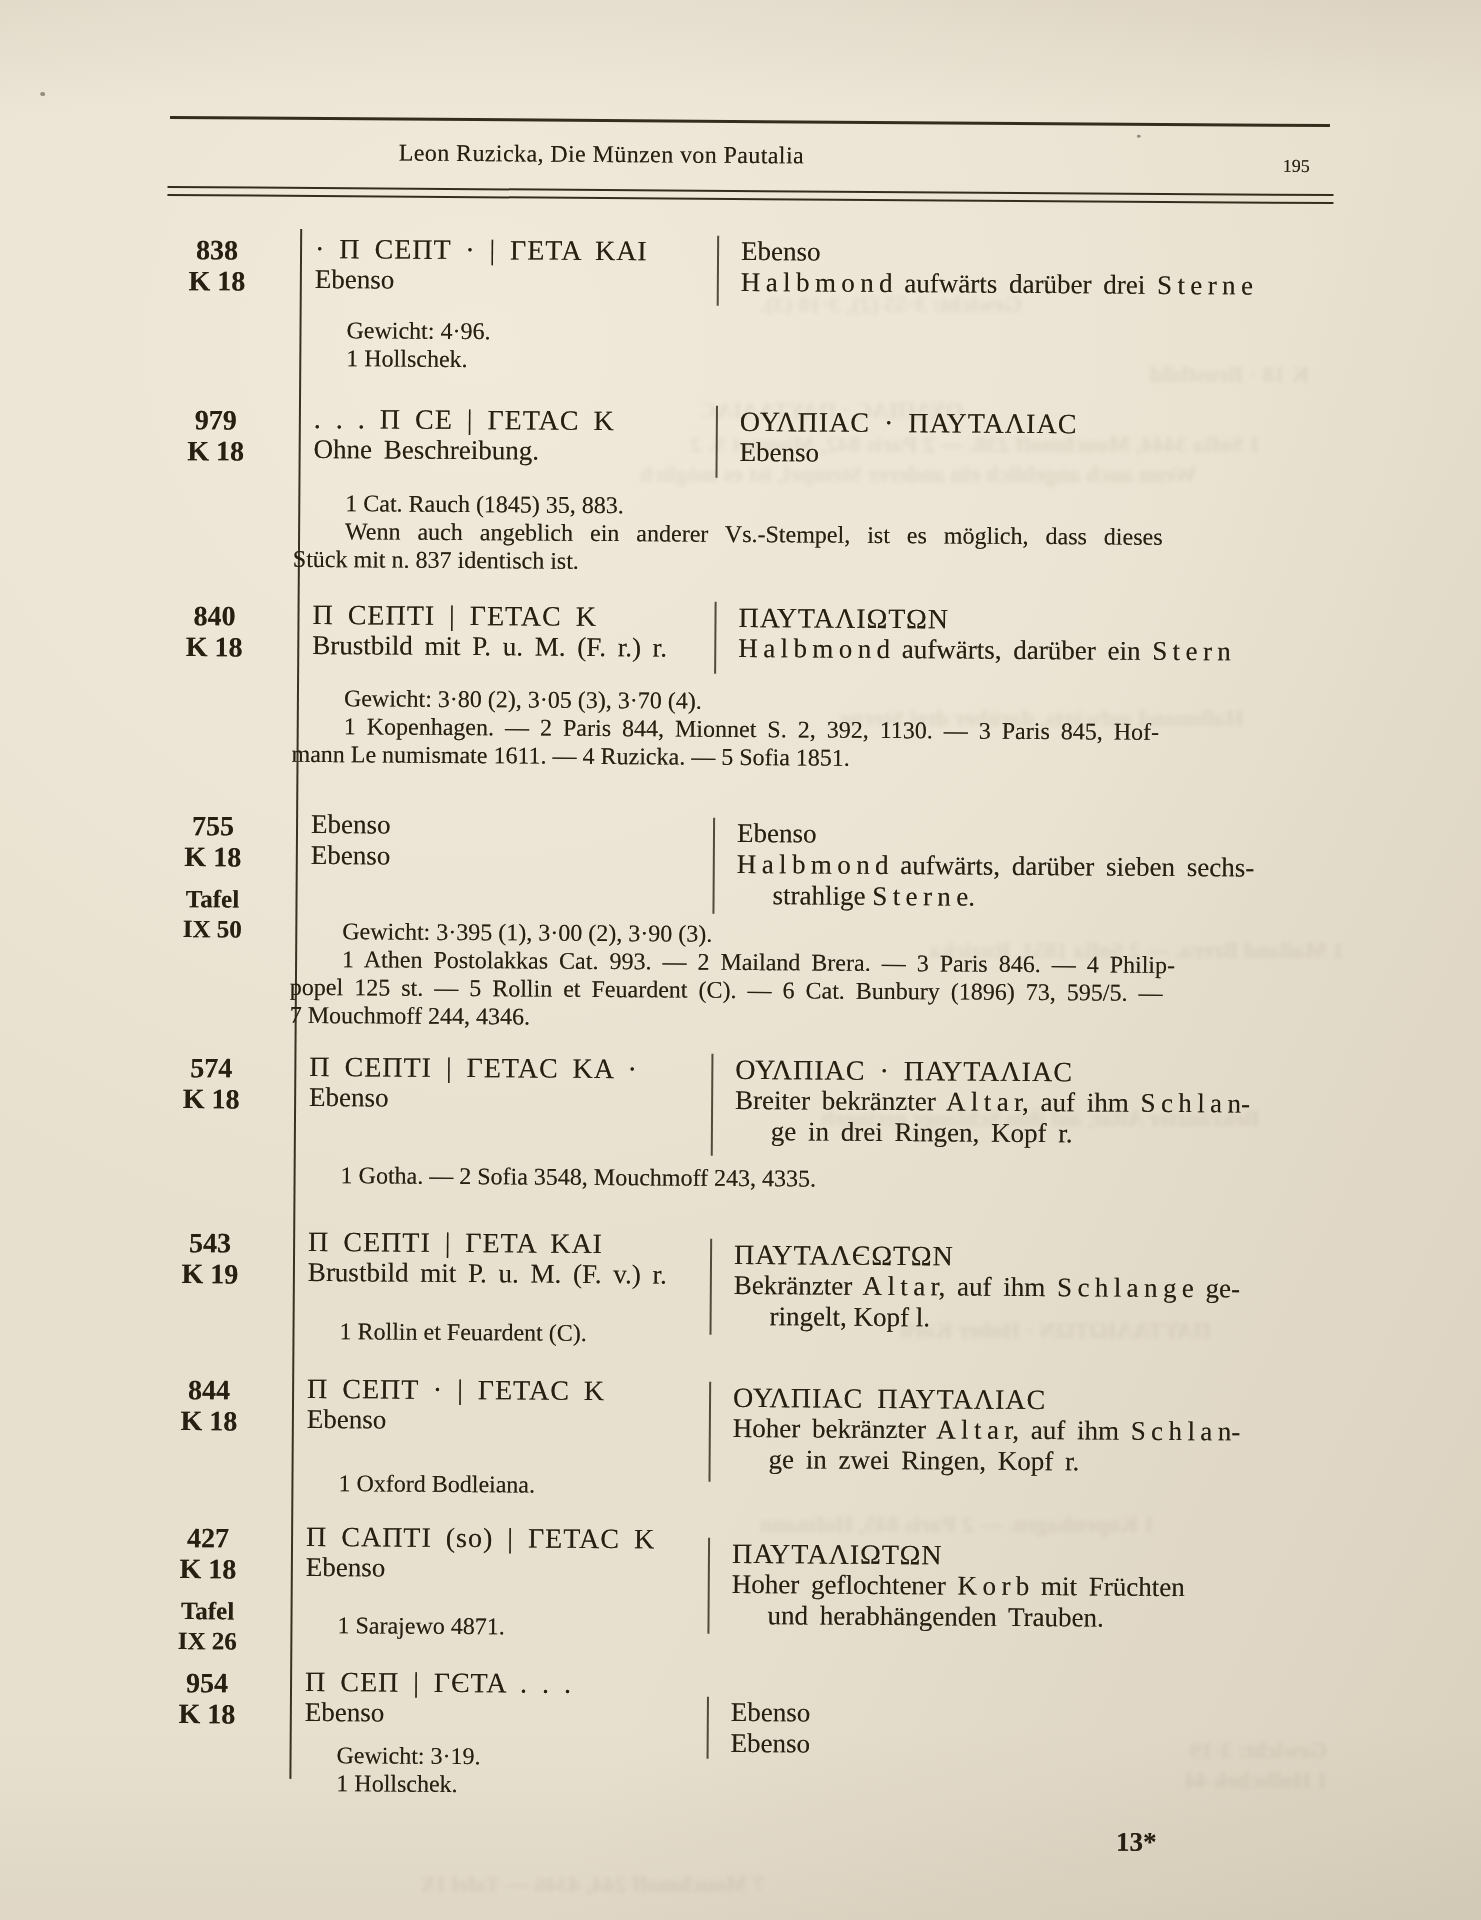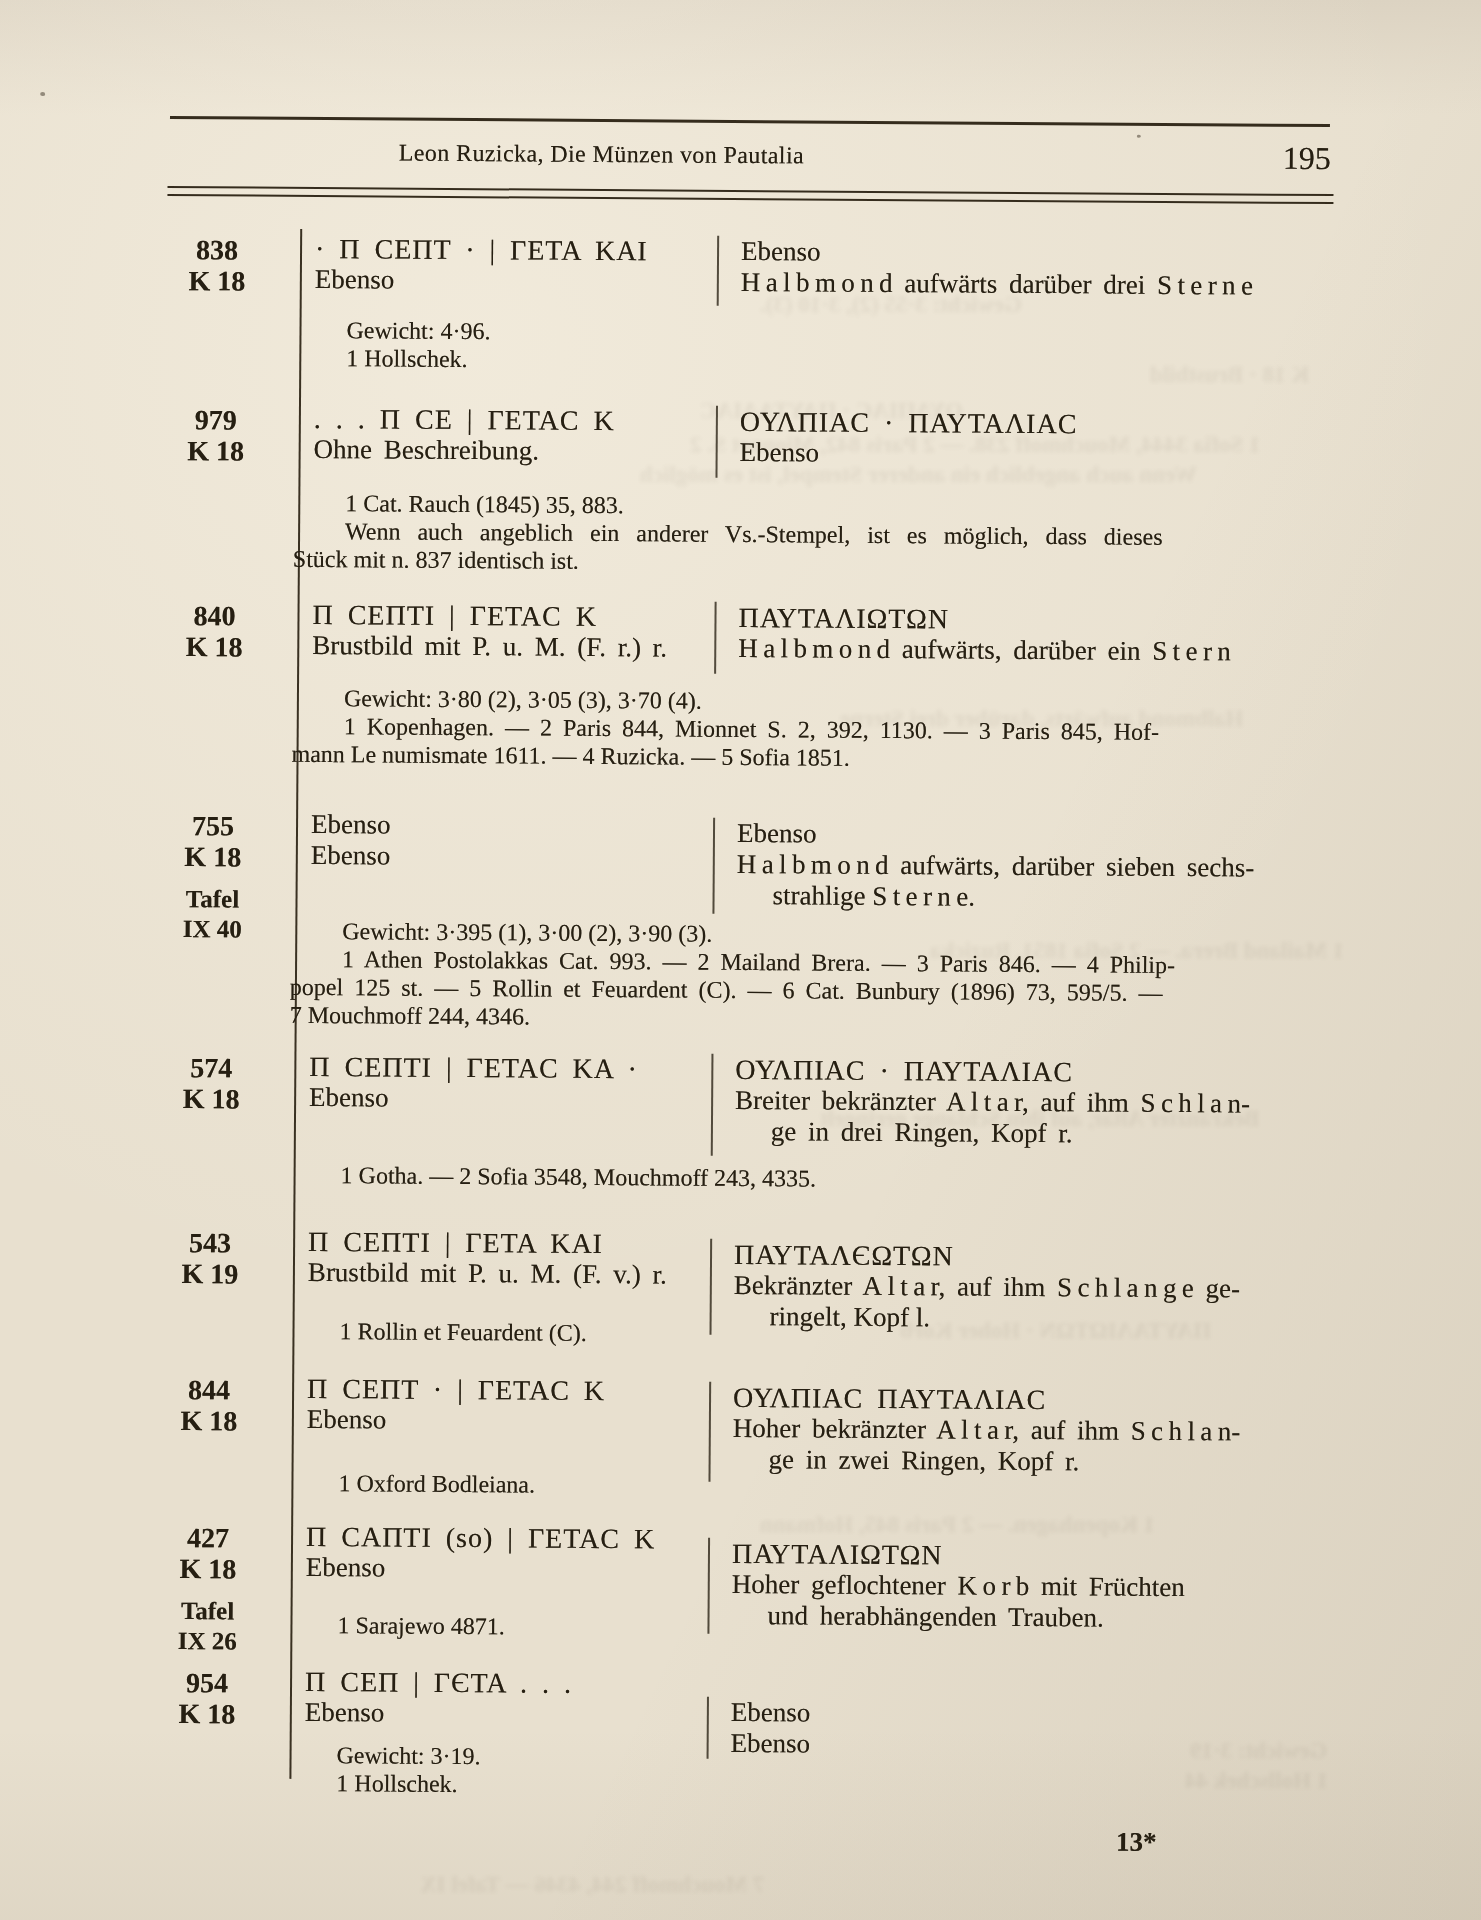--- a/index.html
+++ b/index.html
@@ -16,21 +16,21 @@
   }
   .tilt{position:absolute;left:0;top:0;width:1481px;height:1920px;
     transform:rotate(0.4deg);transform-origin:170px 116px;}
   .ink{text-shadow:0 0 .6px rgba(38,31,18,.6);}
   
   .rule{position:absolute;background:#352c1d;height:2px;}
   .rule-top{left:170px;top:116px;width:1160px;height:3px;}
   .rule-mid1{left:168px;top:186px;width:1166px;}
   .rule-mid2{left:168px;top:194px;width:1166px;height:1.6px;}
   .header-title{position:absolute;left:399px;top:138px;font-size:24px;letter-spacing:.4px;white-space:nowrap;}
-  .page-num{position:absolute;left:1283px;top:132px;font-size:32px;text-align:center;}
+  .page-num{position:absolute;left:1283px;top:148px;font-size:18px;text-align:center;}
   
   .vrule{position:absolute;left:301px;top:228px;width:2px;height:1550px;background:#3a3122;}
   
   .entry{position:absolute;left:0;width:1481px;}
   .numcol{position:absolute;left:166px;top:2px;width:104px;text-align:center;
     font-size:28px;line-height:31px;font-weight:bold;}
   .plate{margin-top:12px;font-size:25px;line-height:30px;font-weight:bold;}
   .obv{position:absolute;left:316px;top:0;width:392px;}
   .rev{position:absolute;left:718px;top:0;width:618px;border-left:2px solid rgba(44,36,22,.8);padding-left:22px;}
   .legend{font-size:28px;line-height:31px;letter-spacing:1px;word-spacing:6px;white-space:nowrap;}
@@ -133,21 +133,21 @@
         <div class="nl">mann Le numismate 1611. — 4 Ruzicka. — 5 Sofia 1851.</div>
       </div>
     </div>
 
     <div class="entry" style="top:808px">
       <div class="numcol">
         <div>755</div>
         <div>K 18</div>
         <div class="plate">
           <div>Tafel</div>
-          <div>IX 40</div>
+          <div>IX 50</div>
         </div>
       </div>
       <div class="obv">
         <div class="desc">Ebenso</div>
         <div class="desc">Ebenso</div>
       </div>
       <div class="rev" style="top:6px;min-height:96px">
         <div class="desc">Ebenso</div>
         <div class="desc ws1">H a l b m o n d aufwärts, darüber sieben sechs-</div>
         <div class="desc ind2">strahlige S t e r n e.</div>

